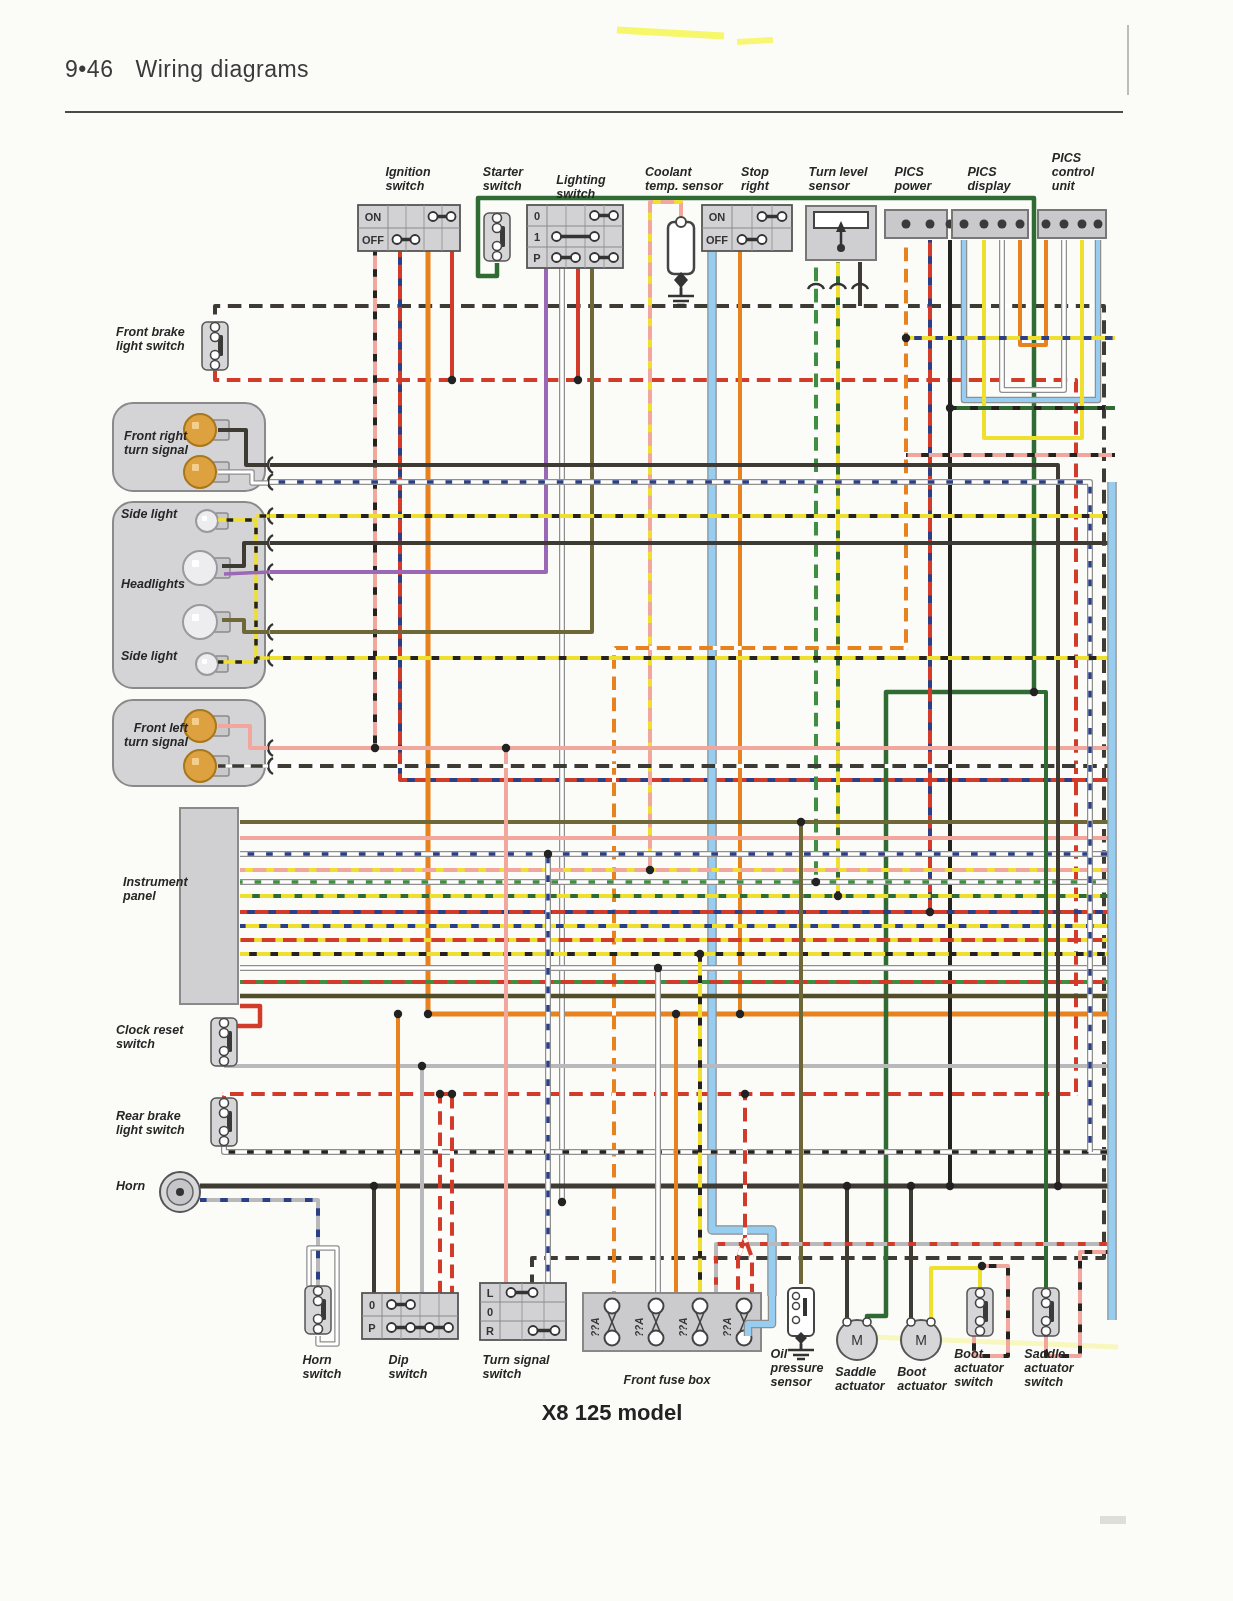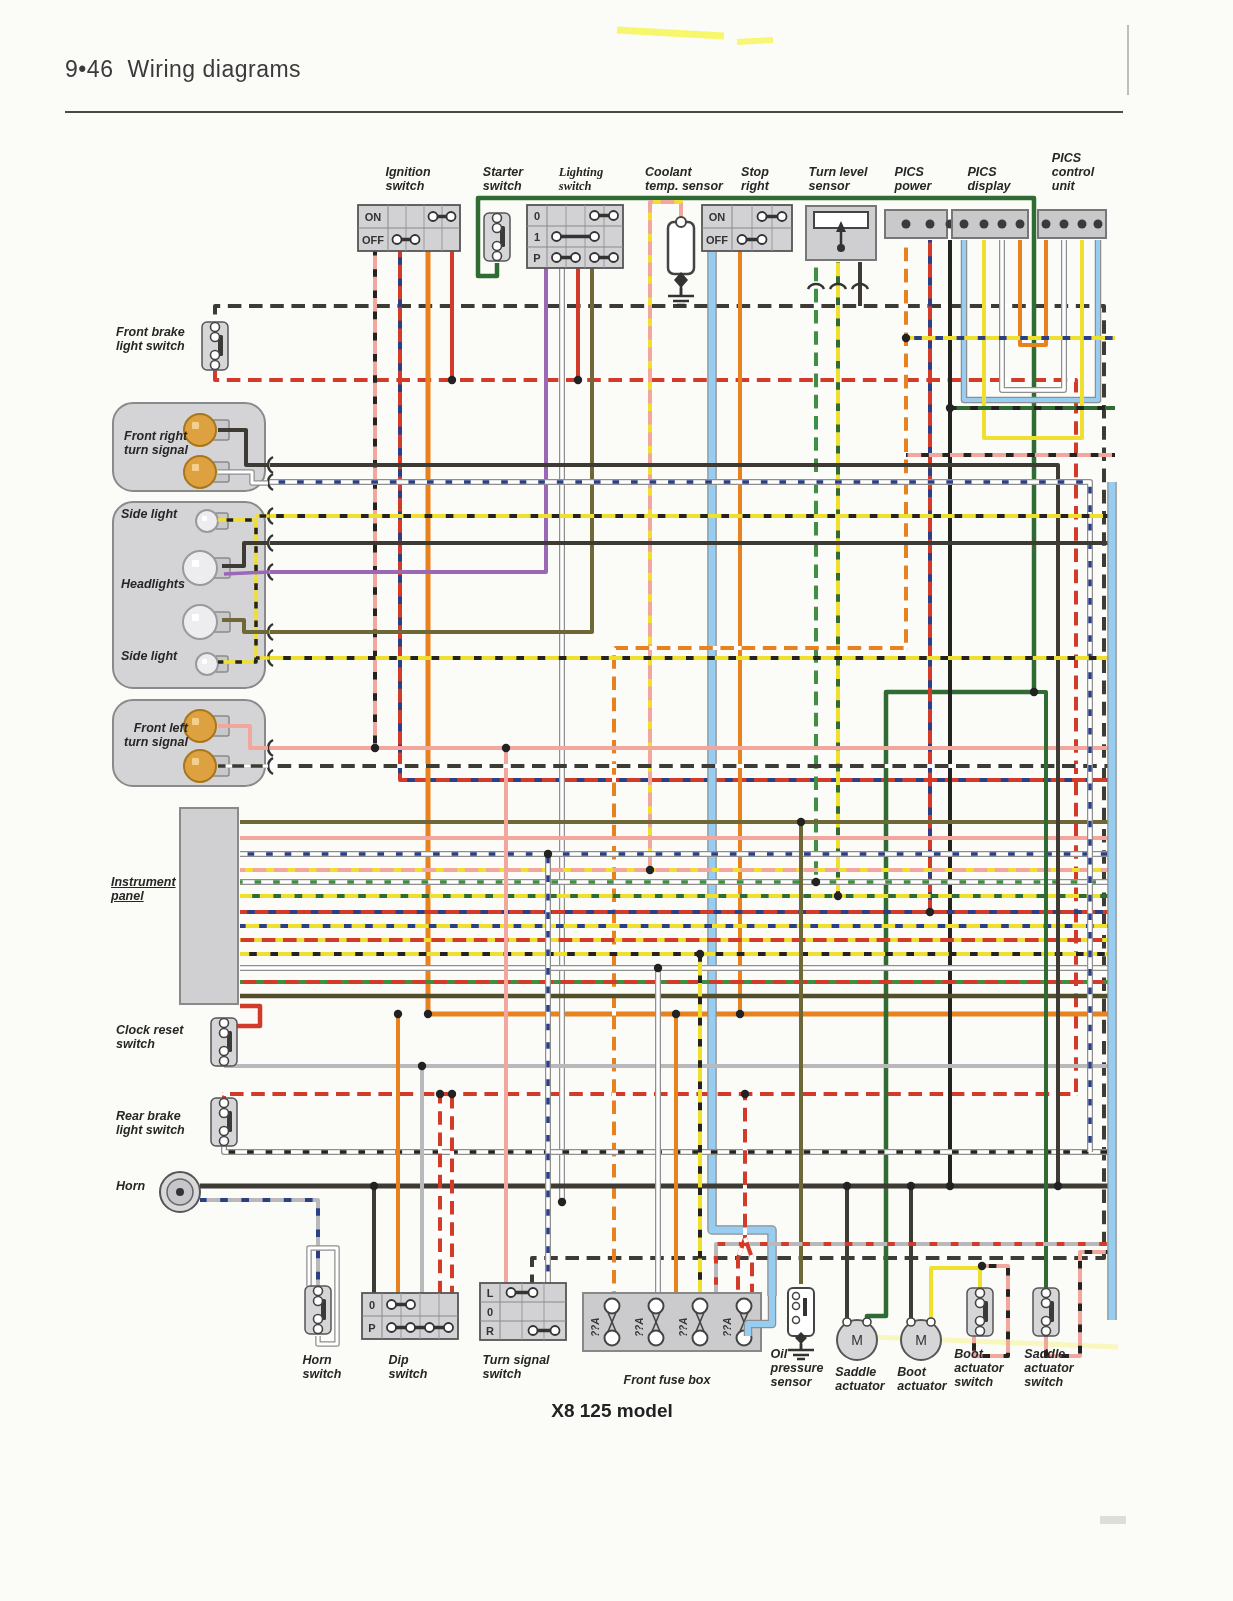--- a/index.html
+++ b/index.html
@@ -1,25 +1,25 @@
 <!DOCTYPE html>
 <html><head>
 <meta charset="utf-8">
 <style>
   html,body{margin:0;padding:0;background:#e8e8e6;}
   #page{position:relative;width:1233px;height:1601px;background:#fbfbf8;margin:0 auto;overflow:hidden;
         font-family:"Liberation Sans", sans-serif;}
   #diagram{position:absolute;left:0;top:0;width:1233px;height:1601px;}
   .page-header{position:absolute;left:65px;top:56px;font-size:23px;color:#3a3a3a;letter-spacing:.5px;}
-  .page-header .ht{margin-left:14px;}
+  .page-header .ht{margin-left:22px;}
   .rule{position:absolute;left:65px;top:111px;width:1058px;height:2px;background:#4a4a4a;}
   .lbl{position:absolute;font-size:12.5px;font-weight:bold;font-style:italic;color:#262626;
        line-height:1.1;white-space:pre-line;}
   .lbl.c{transform:translateX(-50%);text-align:left;}
-  .caption{position:absolute;font-size:19px;font-weight:bold;color:#222;transform:translateX(-50%);
+  .caption{position:absolute;font-size:22px;font-weight:bold;color:#222;transform:translateX(-50%);
            text-align:right;white-space:pre-line;}
 </style>
 </head>
 <body>
 
 <div id="page">
 
   <div class="page-header">
     <span>9•46</span><span class="ht">Wiring diagrams</span>
   </div>
@@ -464,21 +464,21 @@
         <polyline points="218,766 268,766" fill="none" stroke-linejoin="round" stroke-linecap="butt" stroke="#ffffff" stroke-width="3.5" stroke-dasharray="6.6499999999999995 11.9" stroke-dashoffset="11"></polyline>
         <polyline points="772,1296 772,1324 748,1324 748,1336" fill="none" stroke-linejoin="round" stroke-linecap="butt" stroke="#8f8f8f" stroke-width="8.5"></polyline>
         <polyline points="772,1296 772,1324 748,1324 748,1336" fill="none" stroke-linejoin="round" stroke-linecap="butt" stroke="#97cdf0" stroke-width="6"></polyline>
       </g>
   </svg>
 
   <div class="lbl c" style="left:408px;top:166px;">Ignition
 switch</div>
   <div class="lbl c" style="left:503px;top:166px;">Starter
 switch</div>
-  <div class="lbl c" style="left:581px;top:166px;font-family:Liberation Serif, serif;">Lighting
+  <div class="lbl c" style="left:581px;top:174px;">Lighting
 switch</div>
   <div class="lbl c" style="left:684px;top:166px;">Coolant
 temp. sensor</div>
   <div class="lbl c" style="left:755px;top:166px;">Stop
 right</div>
   <div class="lbl c" style="left:838px;top:166px;">Turn level
 sensor</div>
   <div class="lbl c" style="left:913px;top:166px;">PICS
 power</div>
   <div class="lbl c" style="left:989px;top:166px;">PICS
@@ -489,21 +489,21 @@
 
   <div class="lbl" style="left:116px;top:326px;">Front brake
 light switch</div>
   <div class="lbl" style="left:124px;top:430px;">Front right
 turn signal</div>
   <div class="lbl" style="left:121px;top:508px;">Side light</div>
   <div class="lbl" style="left:121px;top:578px;">Headlights</div>
   <div class="lbl" style="left:121px;top:650px;">Side light</div>
   <div class="lbl" style="left:124px;top:722px;text-align:right;">Front left
 turn signal</div>
-  <div class="lbl" style="left:111px;top:876px;text-decoration:underline;">Instrument
+  <div class="lbl" style="left:123px;top:876px;">Instrument
 panel</div>
   <div class="lbl" style="left:116px;top:1024px;">Clock reset
 switch</div>
   <div class="lbl" style="left:116px;top:1110px;">Rear brake
 light switch</div>
   <div class="lbl" style="left:116px;top:1180px;">Horn</div>
 
   <div class="lbl c" style="left:322px;top:1354px;">Horn
 switch</div>
   <div class="lbl c" style="left:408px;top:1354px;">Dip

